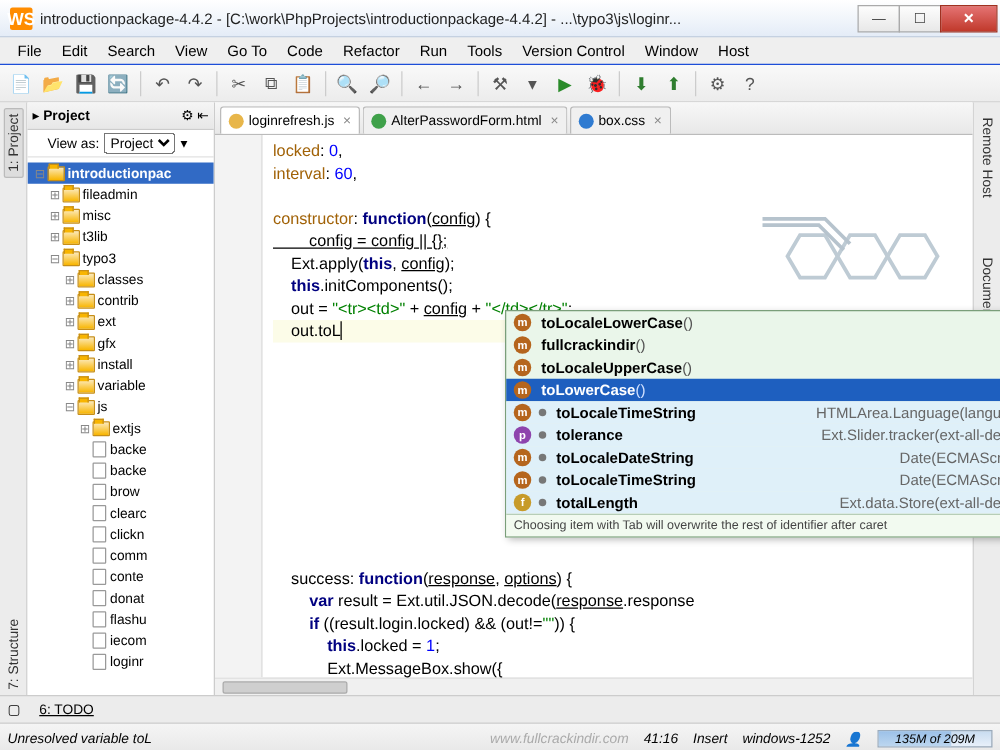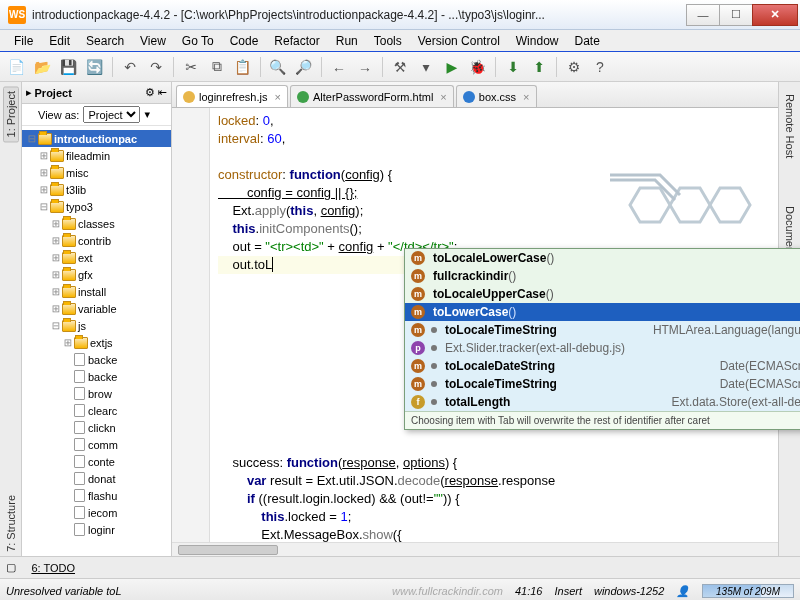--- a/index.html
+++ b/index.html
@@ -1,20 +1,20 @@
 <!DOCTYPE html>
 <html><head>
 <meta charset="utf-8">
 <style>
 * { margin: 0; padding: 0; box-sizing: border-box; font-family: "Segoe UI", Tahoma, sans-serif; }
 body { width: 800px; height: 600px; overflow: hidden; background: #f0f0f0; font-size: 12px; }
 
 
 .titlebar { height: 30px; background: linear-gradient(#fff, #e4ecf7); display: flex; align-items: center; padding: 0 2px 0 8px; border-bottom: 1px solid #b8c8dc; }
-.titlebar .ws-icon { width: 18px; height: 18px; background: #ff8c00; border-radius: 2px; display: flex; align-items: center; justify-content: center; color: #fff; font-size: 10px; font-weight: bold; margin-right: 6px; }
+.titlebar .ws-icon { width: 18px; height: 18px; background: #ff8c00; border-radius: 2px; display: flex; align-items: center; justify-content: center; color: #fff; font-size: 14px; font-weight: bold; margin-right: 6px; }
 .titlebar .title { flex: 1; font-size: 12px; color: #222; white-space: nowrap; overflow: hidden; }
 .win-btns { display: flex; gap: 0; }
 .win-btn { width: 34px; height: 22px; display: flex; align-items: center; justify-content: center; border: 1px solid #aaa; background: linear-gradient(#fdfdfd,#e8e8e8); margin-left: -1px; font-size: 11px; }
 .win-btn.close { background: linear-gradient(#e57373,#c0392b); color:#fff; border-color:#a03020; width:46px; font-weight:bold; }
 .win-btn.min, .win-btn.max { color:#444; }
 
 
 .menubar { height: 22px; background: #efefef; display: flex; align-items: center; padding: 0 6px; border-bottom: 1px solid #1d4ed8; }
 .menubar span { padding: 2px 8px; cursor: default; }
 
@@ -53,21 +53,21 @@
 .etab.active { background:#fff; }
 .etab .dot { width:12px; height:12px; border-radius:50%; display:inline-block; }
 .etab .close-x { color:#888; font-size:11px; margin-left:3px; }
 
 .code { flex:1; display:flex; font-family: Consolas, monospace; font-size:13px; overflow:hidden; position:relative; }
 .gutter { width:38px; background:#f3f3f3; border-right:1px solid #ddd; }
 .code-body { flex:1; padding:4px 8px; line-height:18px; white-space:pre; overflow:auto; position:relative; }
 .kw { color:#000080; font-weight:bold; }
 .num { color:#0000ff; }
 .str { color:#008000; }
-.fn { color:#737373; }
+.fn { color:#000000; }
 .id { color:#a16207; }
 .caret-line { background:#fcfce8; display:inline-block; width:100%; }
 
 
 .completion { position:absolute; left:232px; top:166px; width:440px; background:#eaf6ea; border:1px solid #7a9e7a; box-shadow:2px 2px 6px rgba(0,0,0,0.3); font-family:Consolas,monospace; font-size:12px; }
 .comp-row { display:flex; align-items:center; height:18px; padding:0 6px; gap:8px; }
 .comp-row.sel { background:#1e5fbf; color:#fff; }
 .comp-row.dim { background:#dff0f9; }
 .comp-badge { width:14px; height:14px; border-radius:50%; display:flex; align-items:center; justify-content:center; font-size:9px; color:#fff; font-weight:bold; flex-shrink:0; }
 .badge-m { background:#b5651d; }
@@ -114,21 +114,21 @@
   <span>Edit</span>
   <span>Search</span>
   <span>View</span>
   <span>Go To</span>
   <span>Code</span>
   <span>Refactor</span>
   <span>Run</span>
   <span>Tools</span>
   <span>Version Control</span>
   <span>Window</span>
-  <span>Date</span>
+  <span>Host</span>
 </div>
 
 <div class="toolbar">
   <div class="tb-btn">📄</div>
   <div class="tb-btn">📂</div>
   <div class="tb-btn">💾</div>
   <div class="tb-btn">🔄</div>
   <div class="tb-sep"></div>
   <div class="tb-btn">↶</div>
   <div class="tb-btn">↷</div>
@@ -357,20 +357,21 @@
         </div>
         <div class="comp-row dim">
           <span class="comp-badge badge-m">m</span>
           <span class="comp-dot"></span>
           <span class="comp-name"><b>toLocaleTimeString</b></span>
           <span class="comp-type">HTMLArea.Language(language.js)</span>
         </div>
         <div class="comp-row dim">
           <span class="comp-badge badge-p">p</span>
           <span class="comp-dot"></span>
+          <span class="comp-name"><b>tolerance</b></span>
           <span class="comp-type">Ext.Slider.tracker(ext-all-debug.js)</span>
         </div>
         <div class="comp-row dim">
           <span class="comp-badge badge-m">m</span>
           <span class="comp-dot"></span>
           <span class="comp-name"><b>toLocaleDateString</b></span>
           <span class="comp-type">Date(ECMAScript.js2)</span>
         </div>
         <div class="comp-row dim">
           <span class="comp-badge badge-m">m</span>

